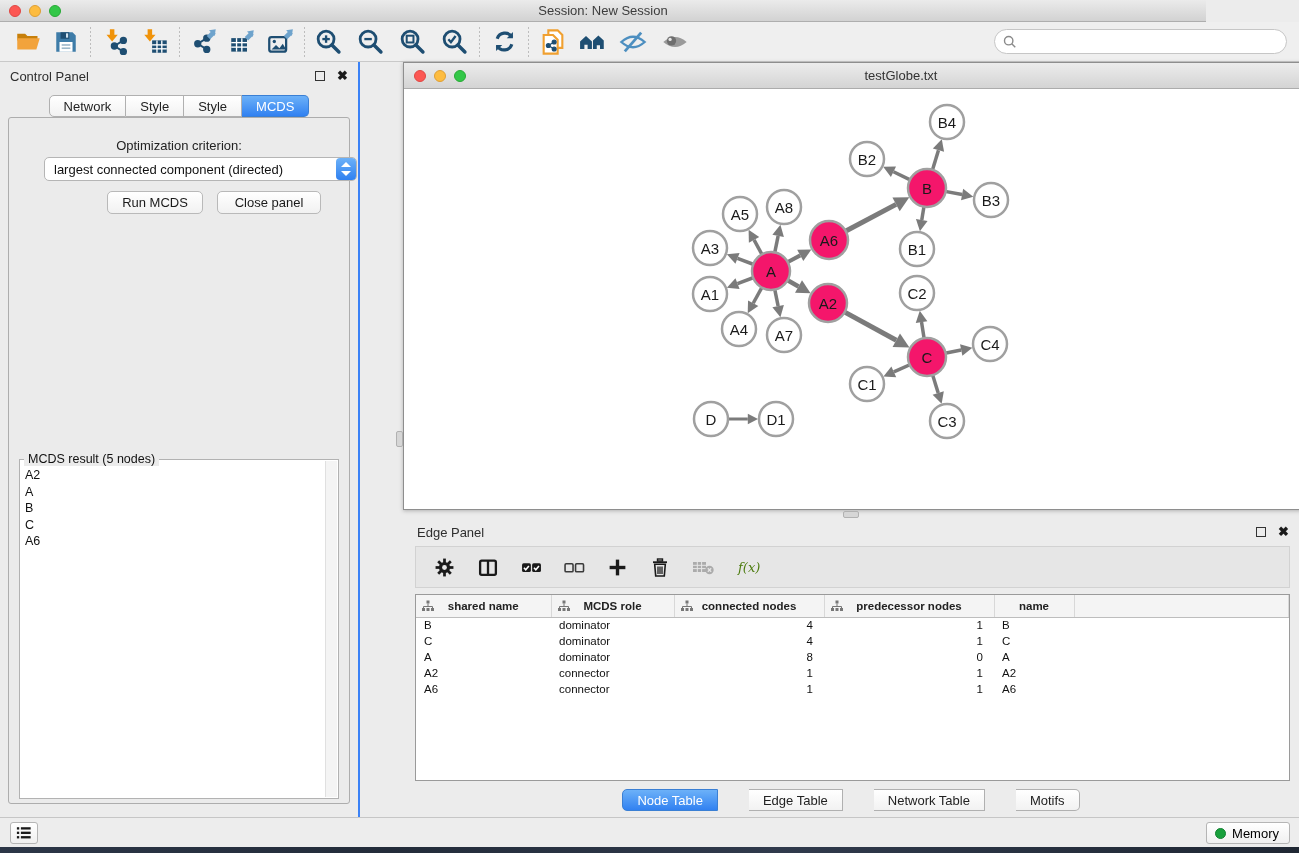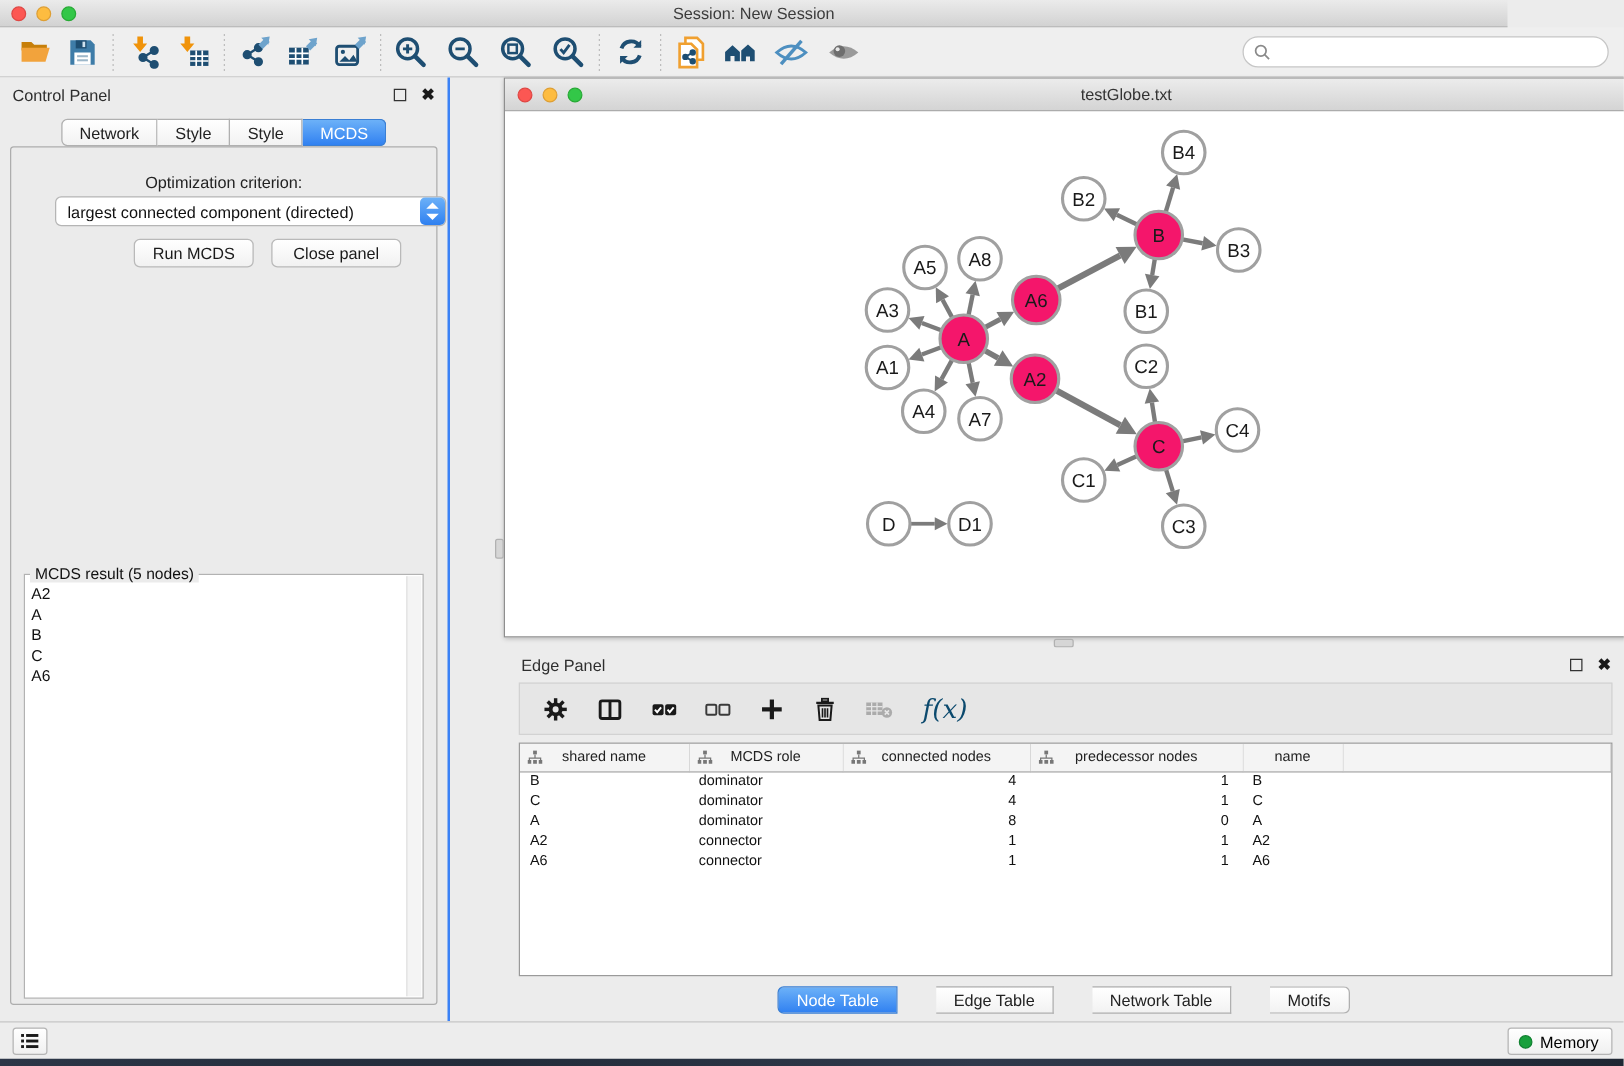--- a/index.html
+++ b/index.html
@@ -94,27 +94,27 @@
     background:#d6d6d6; border:1px solid #b1b1b1; border-radius:2px; cursor:col-resize; }
   .hsplit-handle { position:absolute; left:843px; top:511px; width:16px; height:7px;
     background:#d6d6d6; border:1px solid #b1b1b1; border-radius:2px; cursor:row-resize; }
 
   
   .table-panel { position:absolute; left:403px; top:518px; width:896px; height:299px; background:#ececec; }
   .tp-toolbar { position:absolute; left:12px; right:9px; top:28px; height:42px;
     background:#e6e6e6; border:1px solid #d2d2d2; display:flex; align-items:center; gap:22px; padding-left:18px; }
   .tp-btn { background:none; border:none; cursor:pointer; display:flex; align-items:center; padding:0; }
   .fx-label { font-family:"DejaVu Serif", "Liberation Serif", serif; font-style:italic;
-    font-size:21px; color:#0c4a6e;text-align:center; }
+    font-size:13px; color:#4d7c0f;text-align:center; }
 
   .tp-table-wrap { position:absolute; left:12px; right:9px; top:76px; bottom:36px;
     background:#fff; border:1px solid #9a9a9a; overflow:hidden; }
   table.ntable { border-collapse:collapse; width:100%; table-layout:fixed; }
   .ntable th { height:22px; background:#f4f4f4; border-bottom:1px solid #bdbdbd; border-right:1px solid #d8d8d8;
-    font-weight:normal; font-size:11.5px; color:#222; position:relative; text-align:center; }
+    font-weight:bold; font-size:11.5px; color:#222; position:relative; text-align:center; }
   .ntable th .hicon { position:absolute; left:6px; top:5px; }
   .ntable td { height:16px; font-size:11.5px; color:#111; padding:0 8px; white-space:nowrap; overflow:hidden; }
   .ntable td.num { text-align:right; padding-right:11px; }
 
   .tp-tabs { position:absolute; left:0; right:0; bottom:6px; display:flex; justify-content:center;gap:31px; }
 
   
   .statusbar { position:absolute; left:0; top:817px; width:1299px; height:30px;
     background:#ededed; border-top:1px solid #c6c6c6; }
   .list-btn { position:absolute; left:10px; top:4px; width:28px; height:22px;

